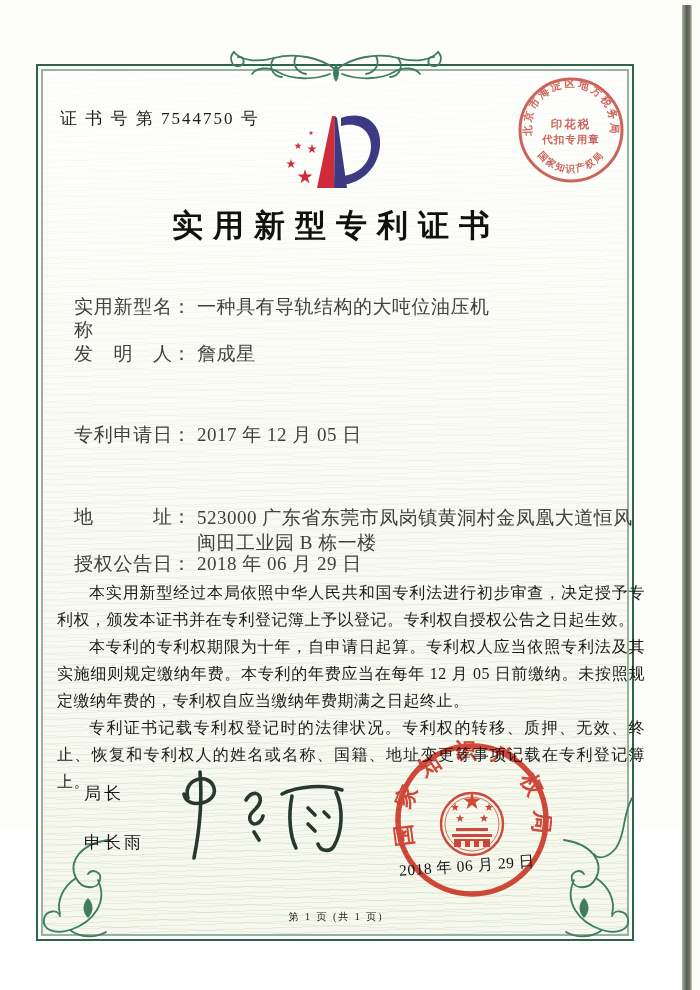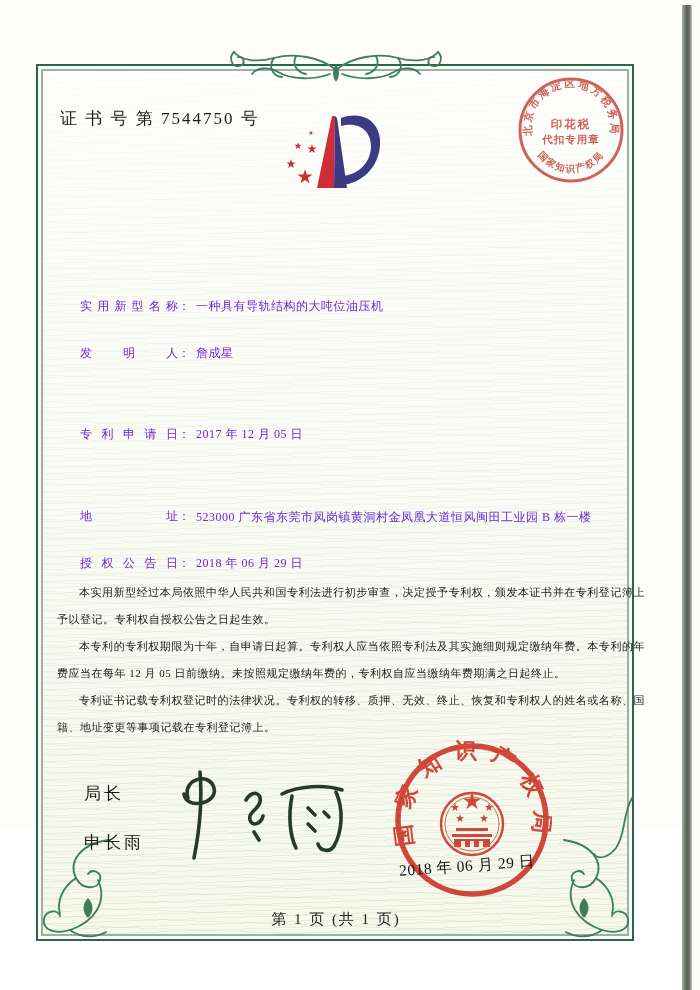--- a/index.html
+++ b/index.html
@@ -22,45 +22,45 @@
       #f6f8ec; }
 
   .ornament { position:absolute; color:#3f7d5c; }
   svg text { user-select:none; }
 
   .cert-no { position:absolute; left:60px; top:107px; font-size:17px; letter-spacing:2px; color:#1d1d1d; }
   .logo { position:absolute; left:283px; top:106px; width:100px; height:98px; }
   .title { position:absolute; left:0; top:205px; width:672px; text-align:center;
     font-size:31px; font-weight:bold; letter-spacing:10px; color:#101010; }
 
-  .field-row { position:absolute; left:80px; font-size:12px; color:#6d28d9; line-height:23px; }
+  .field-row { position:absolute; left:74px; font-size:19px; color:#404040; line-height:23px; }
   .flabel { display:inline-block; width:98px; text-align:justify; text-align-last:justify;
     vertical-align:top; }
   .fcolon { display:inline-block; vertical-align:top; margin-right:6px; }
   .fvalue { display:inline-block; vertical-align:top; letter-spacing:0.5px; }
   .fvalue.addr { width:436px; line-height:25px; }
   .pair-right { position:absolute; left:310px; top:0; white-space:nowrap; }
 
-  .body-text { position:absolute; left:57px; top:579px; width:588px; font-size:11px;
+  .body-text { position:absolute; left:57px; top:579px; width:588px; font-size:16px;
     line-height:27px; color:#1b1b1b; letter-spacing:0.5px; text-align:justify; }
   .body-text p { text-indent:2em; }
 
   .official { position:absolute; left:84px; font-size:17px; letter-spacing:3px; color:#171717; }
   .sig { position:absolute; left:158px; top:764px; width:200px; height:105px; }
 
   .seal { position:absolute; left:392px; top:740px; width:160px; height:160px;
     mix-blend-mode:multiply; opacity:0.92; }
   .seal-date { position:absolute; left:399px; top:856px; font-size:15.5px; color:#141414;
     transform:rotate(-4deg); letter-spacing:0.5px; white-space:nowrap; }
 
   .tax-stamp { position:absolute; left:516px; top:74px; width:110px; height:112px;
     mix-blend-mode:multiply; opacity:0.88; }
 
   .footer { position:absolute; left:16px; top:910px; width:640px; text-align:center;
-    font-size:15px; letter-spacing:2px; color:#222; }
+    font-size:10px; letter-spacing:2px; color:#222; }
 </style>
 </head>
 <body>
 
 <div class="page">
 
   <div class="scan-right-white"></div>
   <div class="scan-edge"></div>
 
   <div class="frame">
@@ -125,20 +125,21 @@
       <textPath href="#taxTop" startOffset="50%" text-anchor="middle">北京市海淀区地方税务局</textPath>
     </text>
     <path id="taxBot" d="M23.8,82.5 A41,41 0 0 0 86.2,82.5" fill="none"></path>
     <text font-size="9.5" letter-spacing="1.5" fill="#c94f45" font-weight="bold">
       <textPath href="#taxBot" startOffset="50%" text-anchor="middle">国家知识产权局</textPath>
     </text>
     <text x="55" y="53" text-anchor="middle" font-size="11.5" letter-spacing="2" fill="#c94f45" font-weight="bold">印花税</text>
     <text x="55" y="68" text-anchor="middle" font-size="10.5" letter-spacing="1" fill="#c94f45" font-weight="bold">代扣专用章</text>
   </svg>
 
+  <div class="title">实用新型专利证书</div>
 
   <div class="field-row" style="top:295px">
     <span class="flabel">实用新型名称</span><span class="fcolon">：</span><span class="fvalue">一种具有导轨结构的大吨位油压机</span>
   </div>
   <div class="field-row" style="top:342px">
     <span class="flabel">发明人</span><span class="fcolon">：</span><span class="fvalue">詹成星</span>
   </div>
   <div class="field-row" style="top:423px">
     <span class="flabel">专利申请日</span><span class="fcolon">：</span><span class="fvalue">2017 年 12 月 05 日</span>
   </div>

